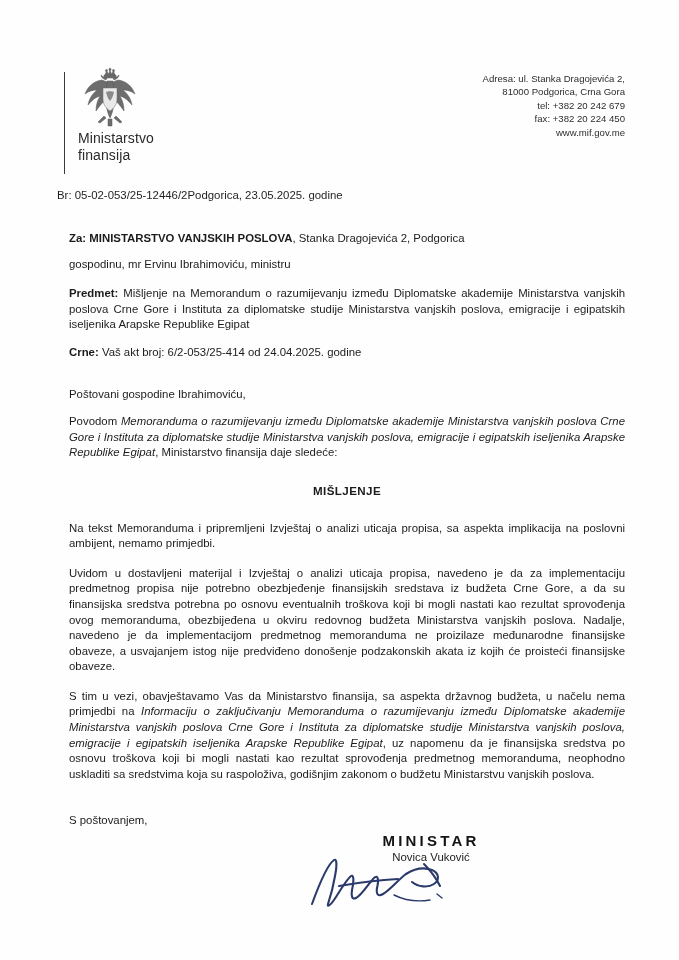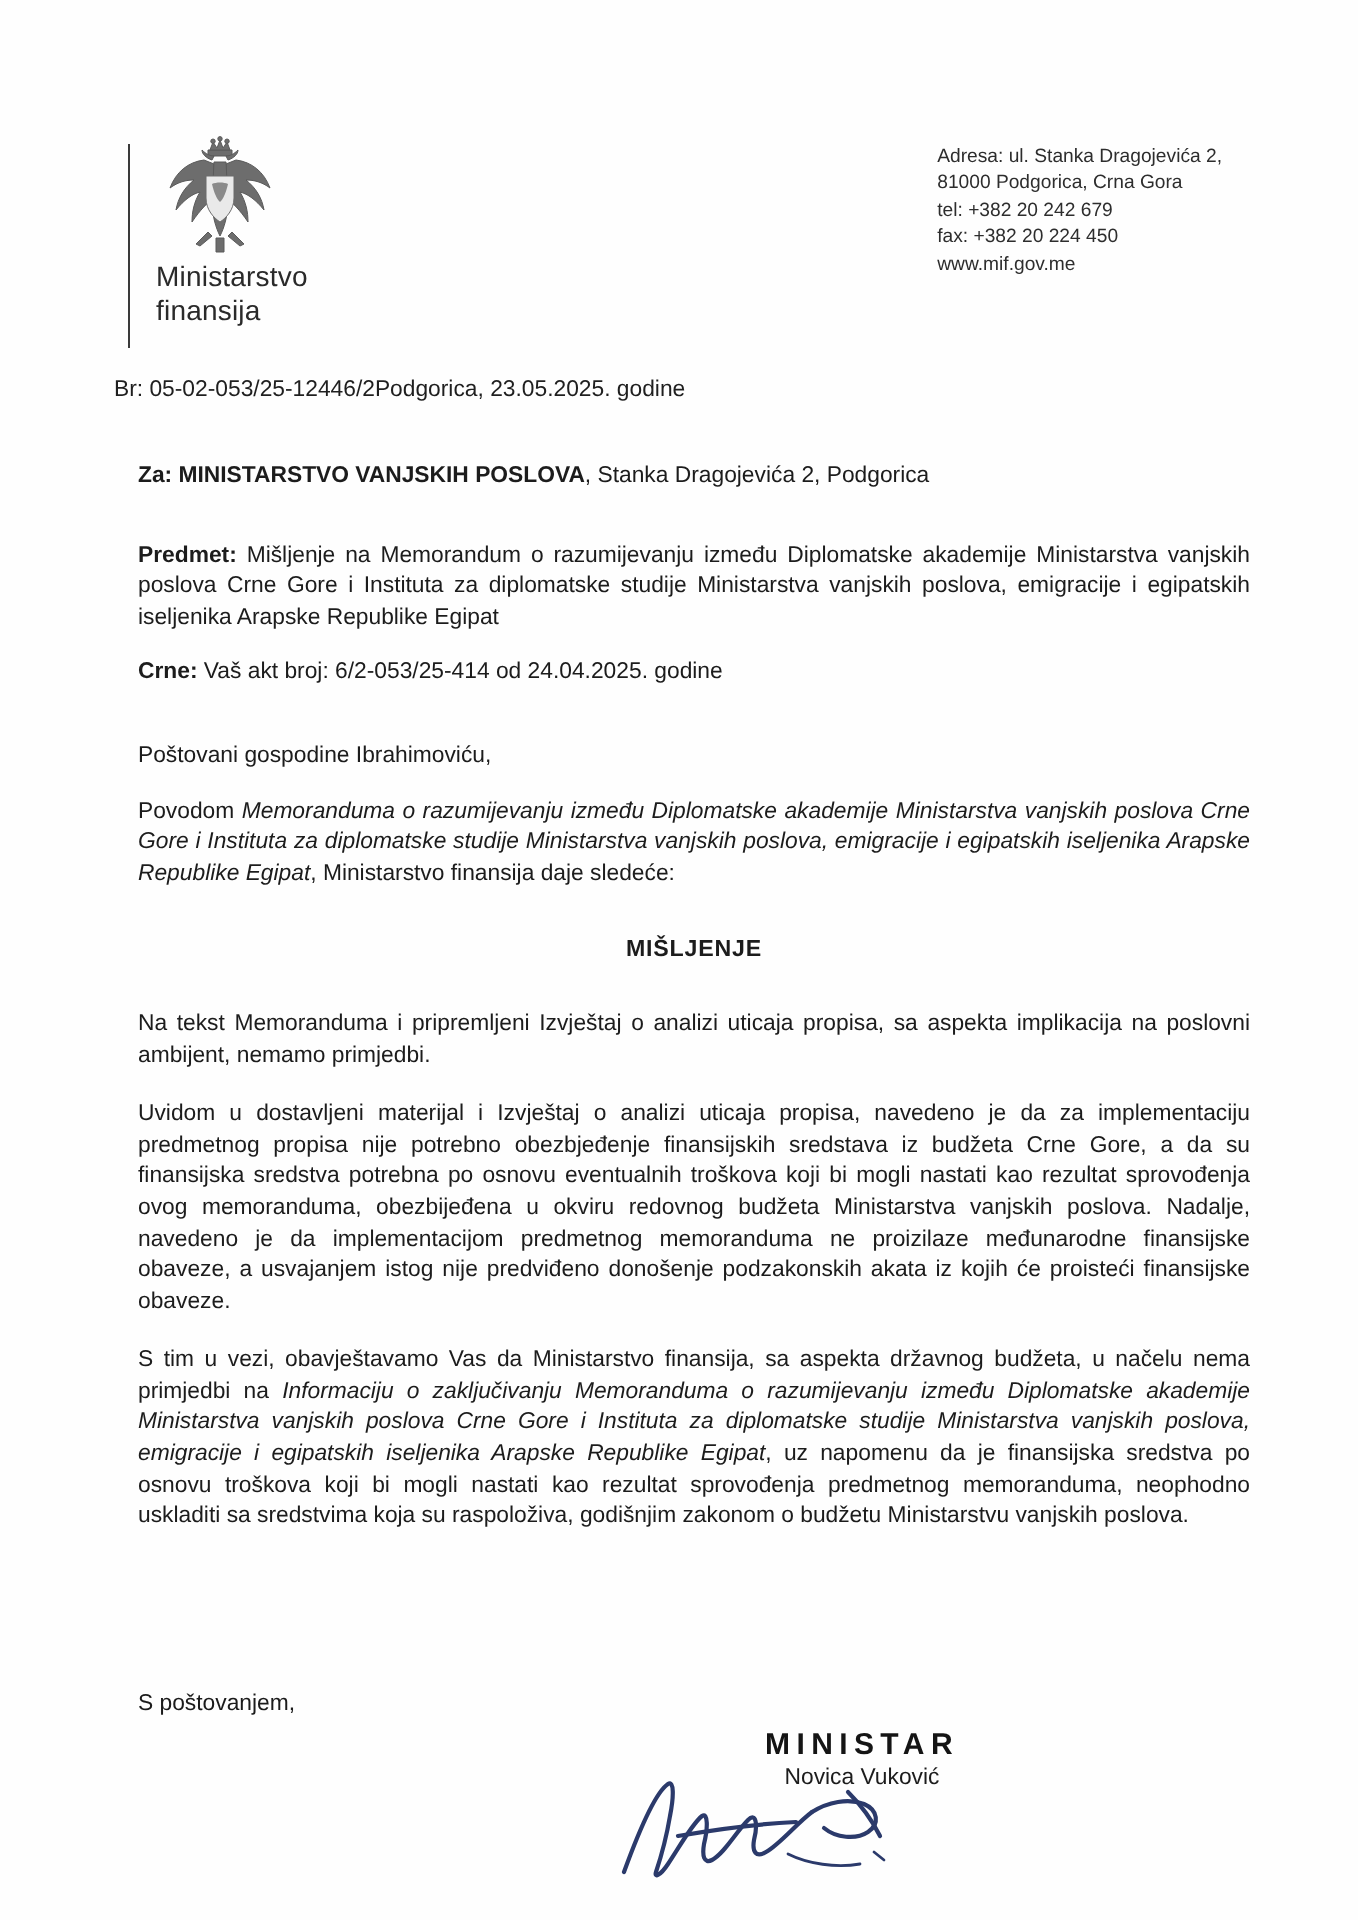--- a/index.html
+++ b/index.html
@@ -47,22 +47,22 @@
     margin-top: 2px;
     font-size: 14px;
     line-height: 16.5px;
     color: #2a2a2a;
     letter-spacing: .1px;
   }
   .lh-name span { display: block; }
 
   .lh-address {
     position: absolute;
-    right: 68px; top: 10px;
-    text-align: left;
+    right: 54px; top: 10px;
+    text-align: right;
     font-size: 9.6px;
     line-height: 13.4px;
     color: #2d2d2d;
   }
   .lh-address div { white-space: nowrap; }
 
   
   .meta {
     position: absolute;
     left: 57px; top: 189px;
@@ -98,21 +98,21 @@
   .opinion-head {
     text-align: center;
     font-weight: bold;
     font-size: 11.6px;
     letter-spacing: .4px;
   }
 
   
   .sign-area {
     position: absolute;
-    left: 0; top: 838px;
+    left: 0; top: 806px;
     width: 552px;
     height: 122px;
   }
   .regards {
     position: absolute;
     left: 69px; top: 8px;
     font-size: 11.4px;
   }
   .sig-block {
     position: absolute;
@@ -192,20 +192,21 @@
     <div>Br: 05-02-053/25-12446/2</div>
     <div class="meta-date">Podgorica, 23.05.2025. godine</div>
   </div>
 
   <div class="body">
 
     <p class="addressee"><b>Za:</b> <b>MINISTARSTVO VANJSKIH POSLOVA</b><span>, Stanka Dragojevića 2, Podgorica</span></p>
 
     <div class="gap-10"></div>
 
+    <p>gospodinu, mr Ervinu Ibrahimoviću, ministru</p>
 
     <div class="gap-14"></div>
 
     <p class="jst"><b>Predmet:</b><span> Mišljenje na Memorandum o razumijevanju između Diplomatske akademije Ministarstva vanjskih poslova Crne Gore i Instituta za diplomatske studije Ministarstva vanjskih poslova, emigracije i egipatskih iseljenika Arapske Republike Egipat</span></p>
 
     <div class="gap-12"></div>
 
     <p><b>Crne:</b><span> Vaš akt broj: 6/2-053/25-414 od 24.04.2025. godine</span></p>
 
     <div class="gap-26"></div>

